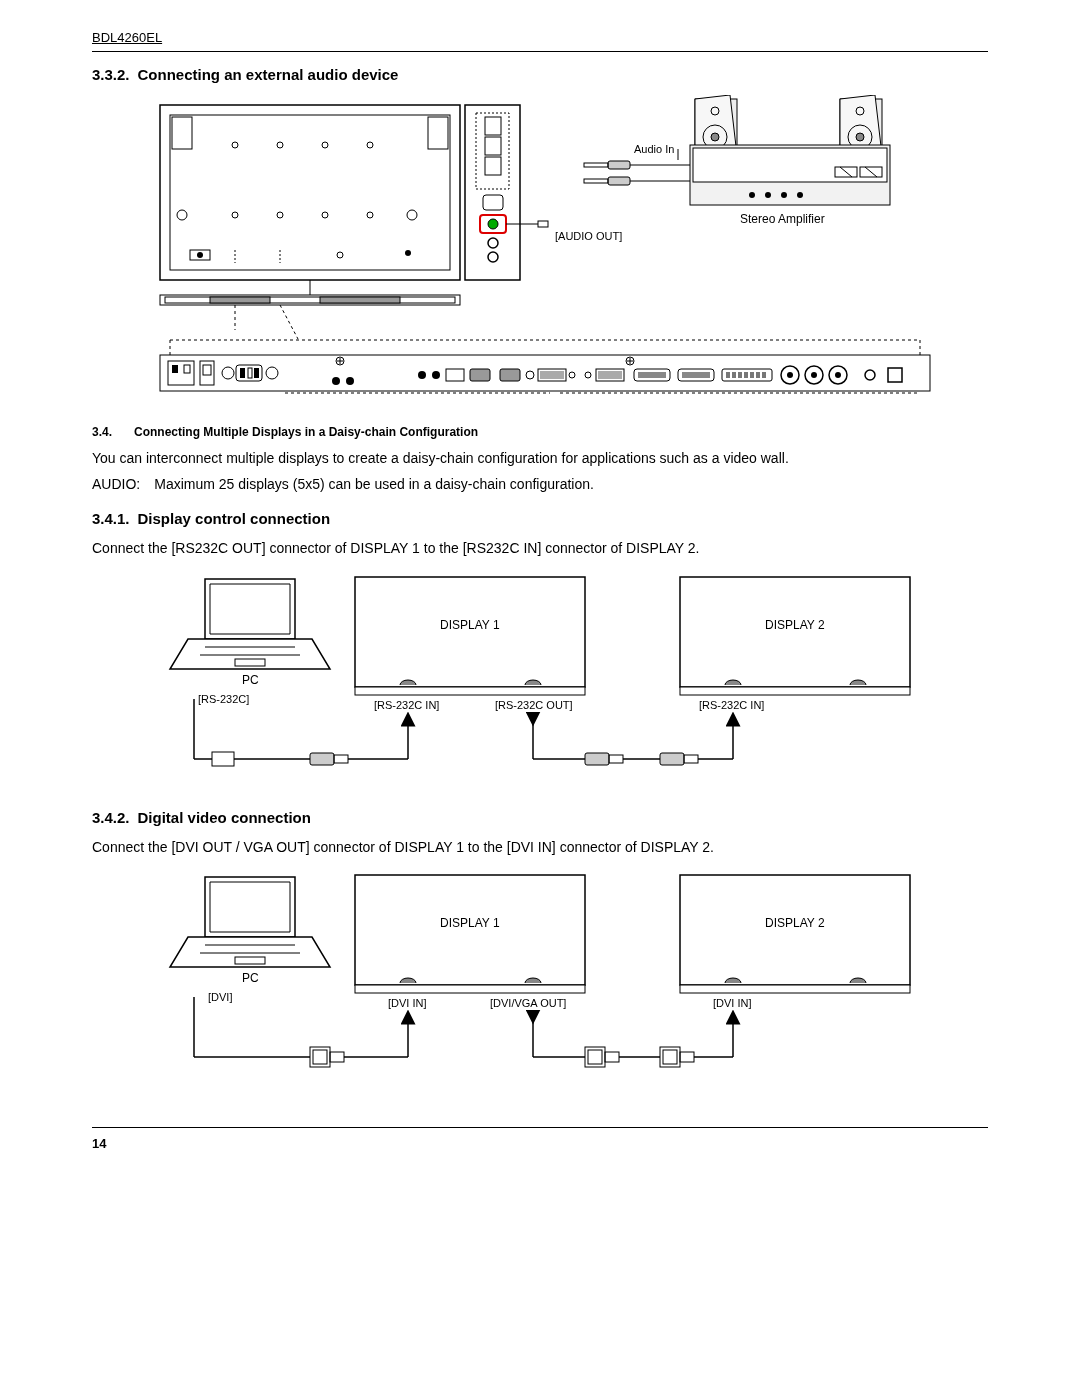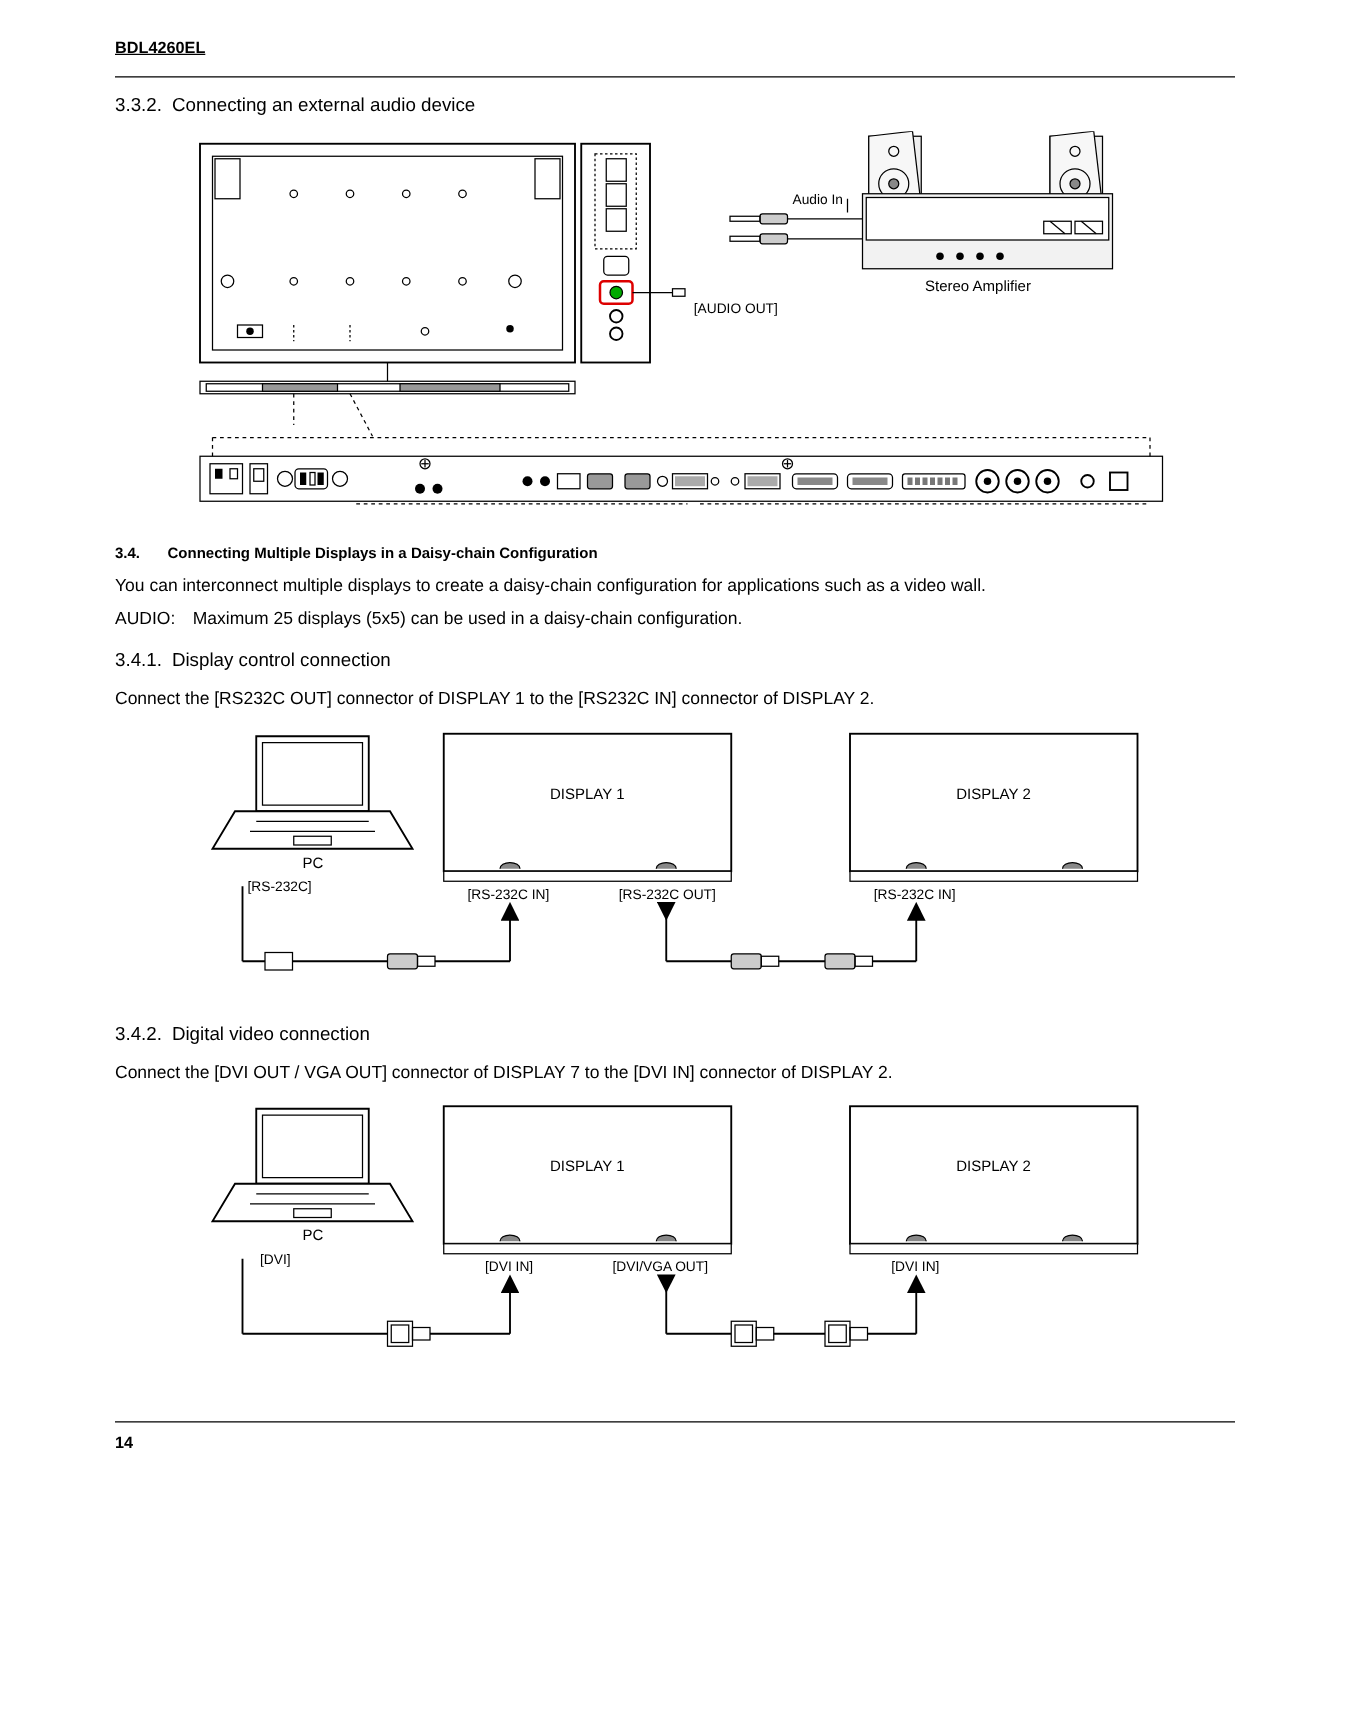--- a/index.html
+++ b/index.html
@@ -6,29 +6,29 @@
   body {
     font-family: Arial, Helvetica, sans-serif;
     background: #fff;
     width: 1080px;
     margin: 0 auto;
     padding: 30px 92px 30px 92px;
     color: #000;
   }
   .model-header {
     font-size: 13px;
-    font-weight: bold;
+    font-weight: normal;
     text-decoration: underline;
-    padding-bottom: 16px;
+    padding-bottom: 6px;
     border-bottom: 1px solid #000;
     margin-bottom: 14px;
   }
   .sub-heading {
     font-size: 15px;
-    font-weight: normal;
+    font-weight: bold;
     color: #000;
     margin-bottom: 12px;
   }
   .sub-heading .num { display:inline-block; margin-right: 8px; }
   .section-heading {
     font-size: 12px;
     font-weight: bold;
     margin-top: 20px;
     margin-bottom: 10px;
   }
@@ -284,21 +284,21 @@
   <rect x="530" y="184" width="24" height="12" rx="2" fill="#ccc" stroke="#000"></rect>
   <rect x="554" y="186" width="14" height="8" fill="none" stroke="#000"></rect>
   <line x1="568" y1="190" x2="603" y2="190" stroke="#000" stroke-width="1.5"></line>
   <line x1="603" y1="190" x2="603" y2="150" stroke="#000" stroke-width="1.5" marker-end="url(#arrow)"></line>
 </svg>
 </div>
 
 <div class="sub-heading">
   <span class="num">3.4.2.</span><span>Digital video connection</span>
 </div>
-<div class="body-text">Connect the [DVI OUT / VGA OUT] connector of DISPLAY 7 to the [DVI IN] connector of DISPLAY 2.</div>
+<div class="body-text">Connect the [DVI OUT / VGA OUT] connector of DISPLAY 1 to the [DVI IN] connector of DISPLAY 2.</div>
 
 <div class="diagram-box">
 <svg width="820" height="220" viewBox="0 0 820 220">
   <defs>
     <marker id="arrow2" markerWidth="10" markerHeight="10" refX="5" refY="5" orient="auto">
       <path d="M0,0 L10,5 L0,10 z" fill="#000"></path>
     </marker>
   </defs>
 
   <g>

